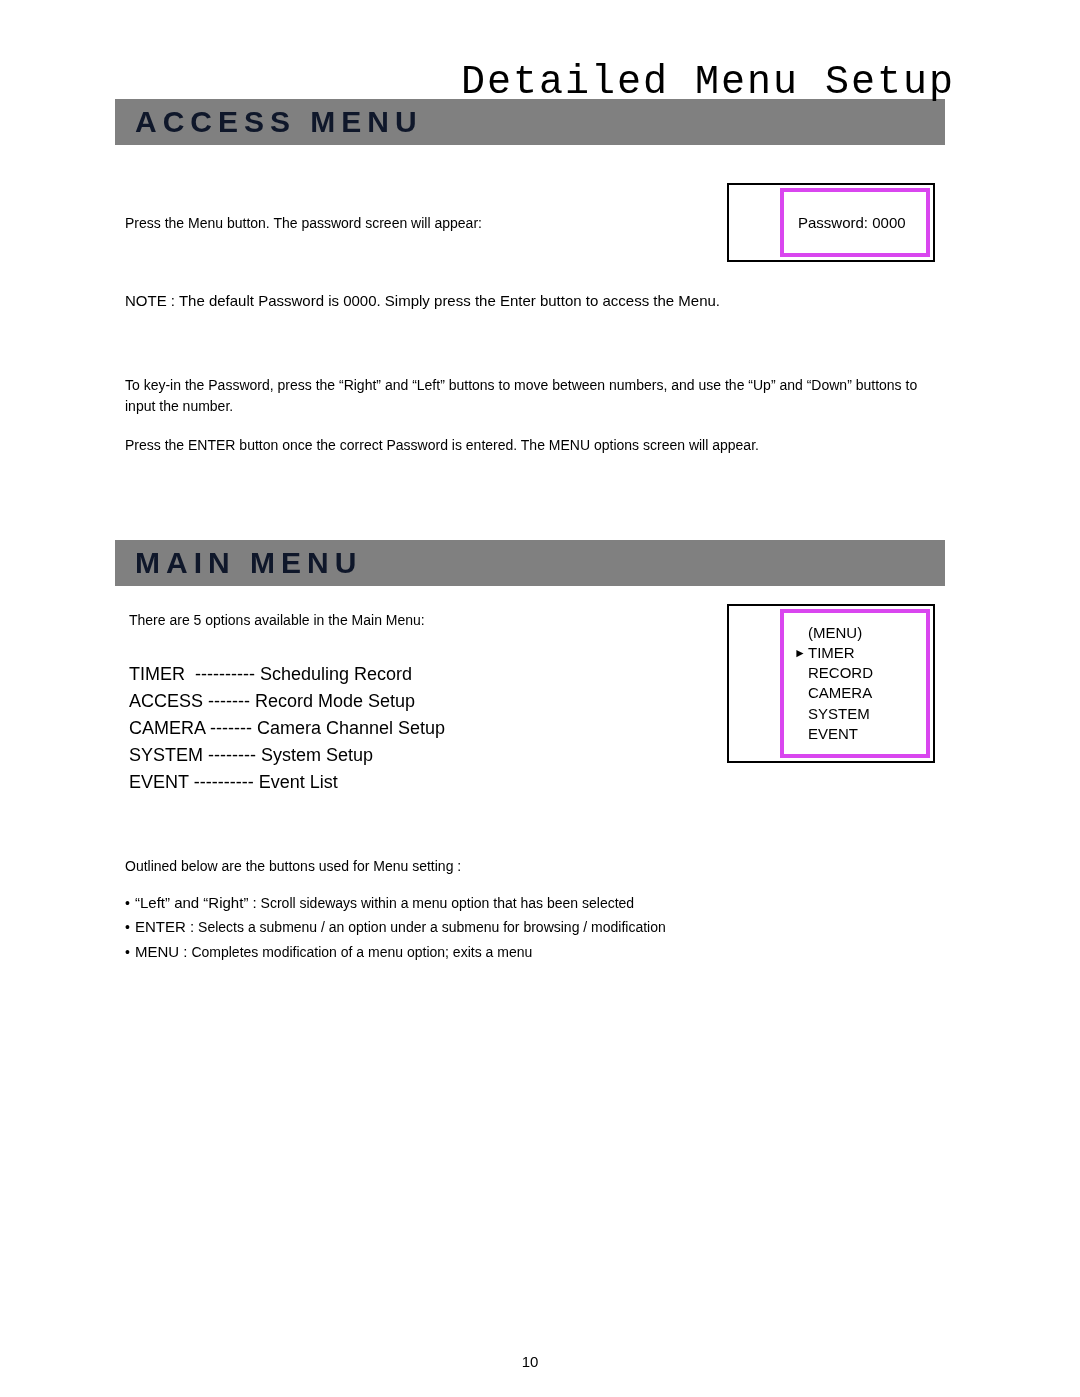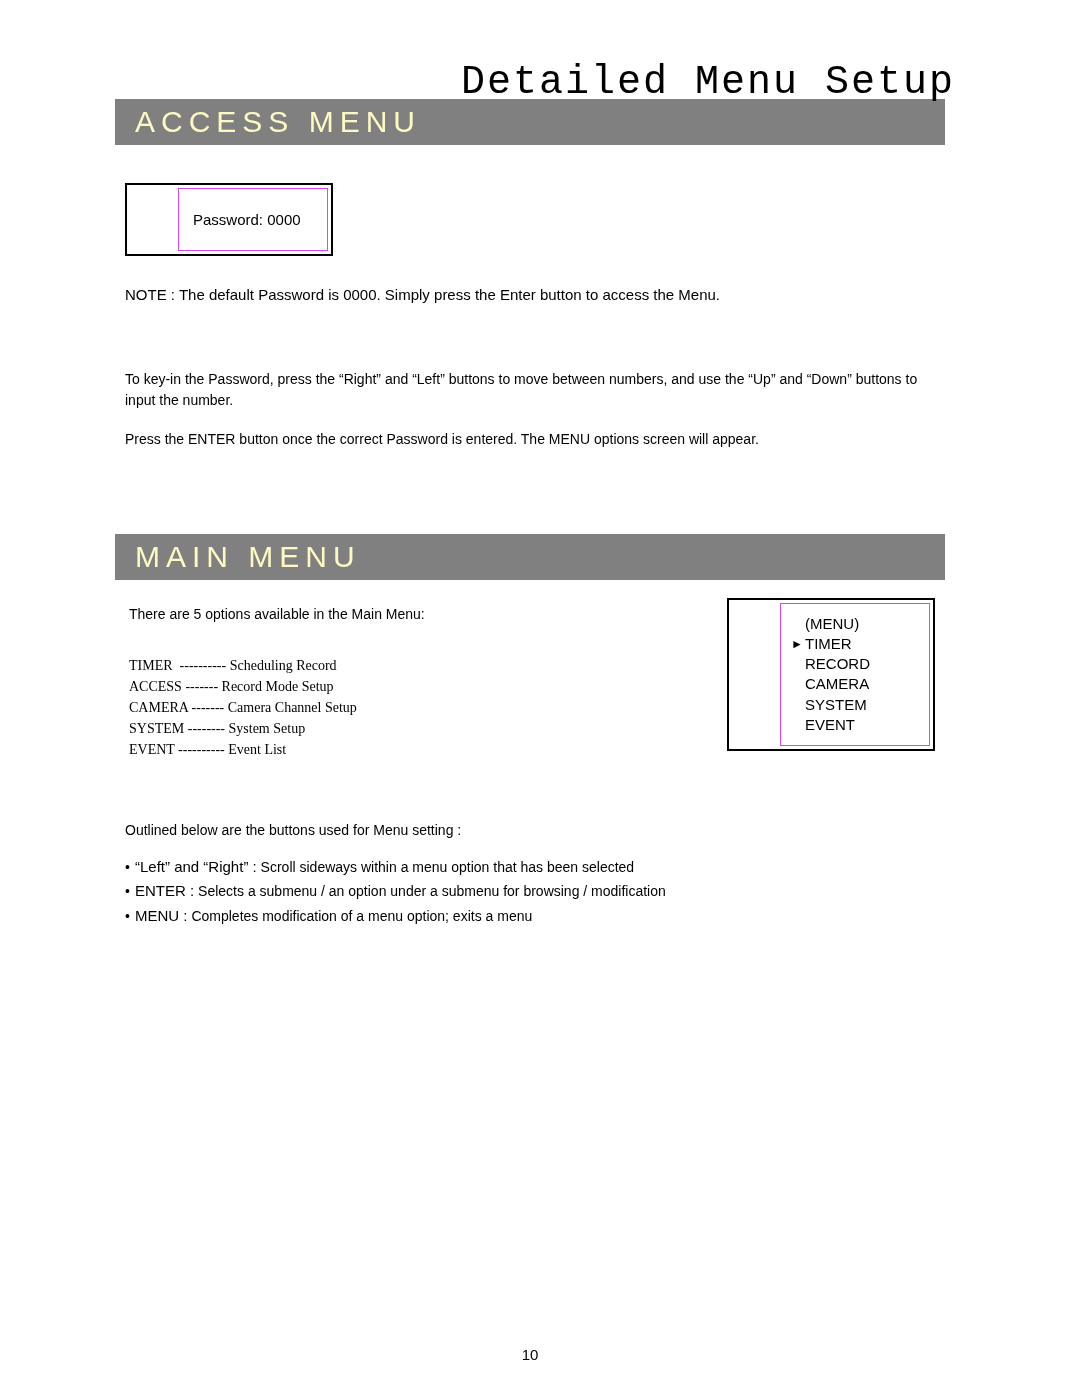--- a/index.html
+++ b/index.html
@@ -9,67 +9,68 @@
     font-family: "Courier New", Courier, monospace;
     font-weight: 400;
     font-size: 40px;
     letter-spacing: 2px;
     text-align: right;
     margin-right: -10px;
     margin-bottom: -6px;
   }
   .section-bar {
     background: #808080;
-    color: #fef9c3;
+    color: #0f172a;
     font-size: 30px;
     letter-spacing: 6px;
     padding: 6px 20px;
-    font-weight: 400;
+    font-weight: 700;
     margin-bottom: 18px;
   }
   .body-text { font-size: 14px; line-height: 1.5; }
   .para { margin: 14px 10px 14px 10px; }
   .row-password { display: flex; align-items: flex-start; margin: 38px 10px 28px 10px; gap: 30px; }
   .row-password .left { flex: 1; font-size: 14px; padding-top: 32px; }
   .screen-box-outer {
     border: 2px solid #000;
     padding: 3px;
     display: inline-block;
   }
   .screen-box-inner {
-    border: 1px solid #d946ef;
+    border: 4px solid #d946ef;
     padding: 22px 14px;
     min-width: 150px;
     font-size: 15px;
     margin-left: 48px;
   }
   .screen-box-inner.menu { padding: 10px 16px 10px 10px; line-height: 1.35; font-size: 15px; }
   .menu-row { display: flex; align-items: center; }
   .menu-row .ptr { width: 14px; display: inline-block; font-size: 12px; }
   .row-main { display: flex; align-items: flex-start; margin: 12px 10px 12px 10px; gap: 40px; }
   .row-main .left { flex: 1; }
-  .defs { margin: 30px 0 0 4px; font-size: 14px; line-height: 1.5; font-family: Liberation Serif, serif; }
+  .defs { margin: 30px 0 0 4px; font-size: 18px; line-height: 1.5; }
   .defs .d { white-space: pre; }
   .bullets { margin: 4px 10px; font-size: 14px; line-height: 1.65; }
   .bullets .b .dot { display:inline-block; width:10px; }
-  .page-num { position: absolute; bottom: 34px; left: 0; right: 0; text-align: center; font-size: 15px; }
+  .page-num { position: absolute; bottom: 27px; left: 0; right: 0; text-align: center; font-size: 15px; }
   .gap-lg { height: 70px; }
   .gap-md { height: 34px; }
 </style>
 </head>
 <body>
 
 <div class="page">
 
   <div class="chapter-title">Detailed Menu Setup</div>
 
   <div class="section-bar">ACCESS MENU</div>
 
 
   <div class="row-password">
+    <div class="left">Press the Menu button. The password screen will appear:</div>
     <div class="screen-box-outer">
       <div class="screen-box-inner">Password: 0000</div>
     </div>
   </div>
 
   <div class="para" style="font-size:15px;">
     <span>NOTE :</span><span class="body-text" style="font-size:15px;"> The default Password is 0000. Simply press the Enter button to access the Menu.</span>
   </div>
 
   <div class="gap-md"></div>

